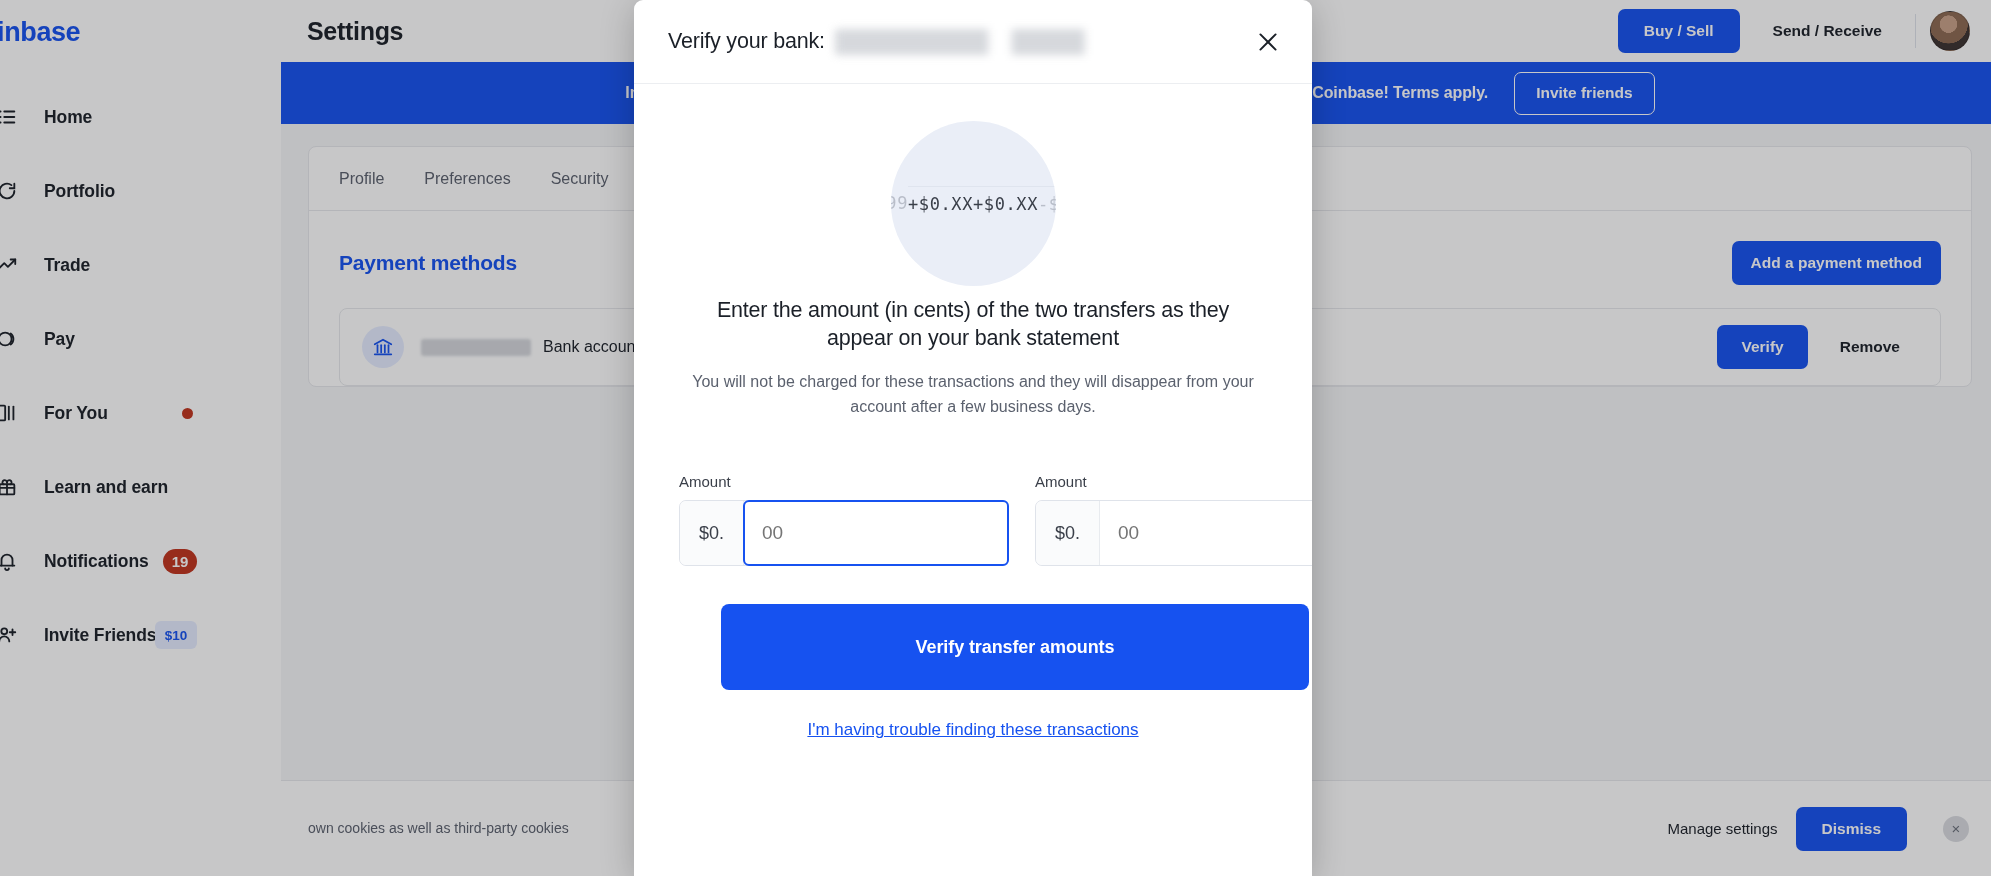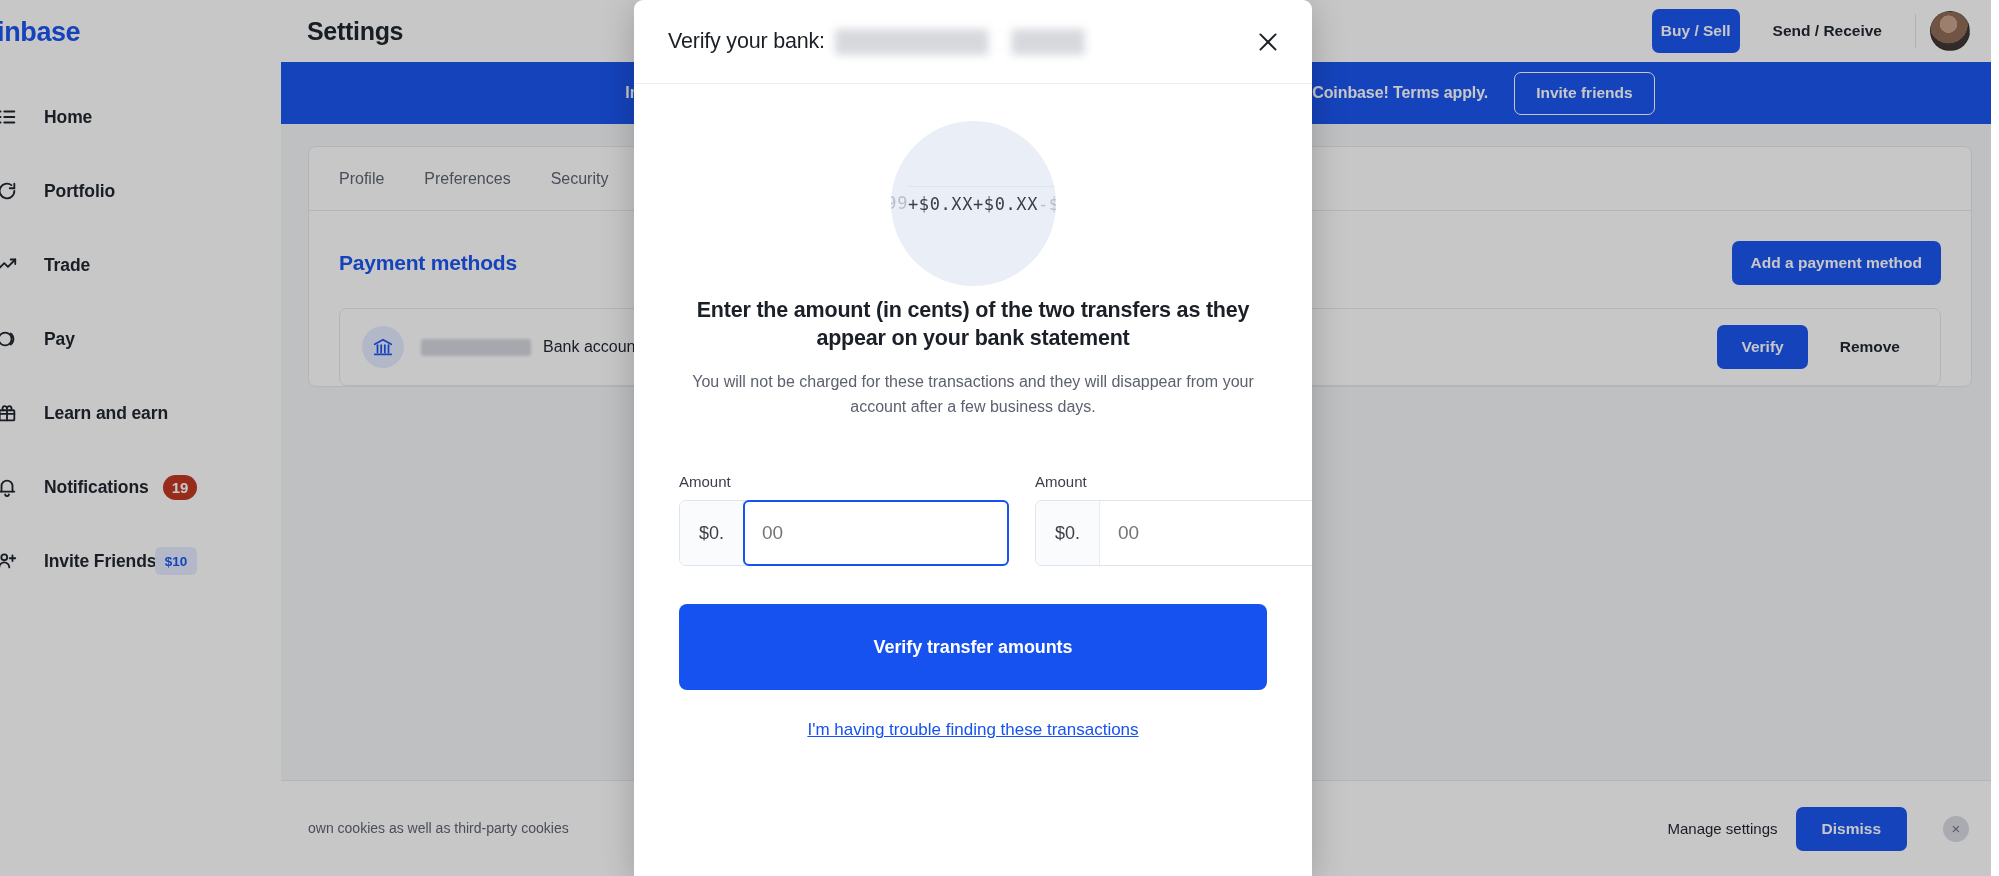--- a/index.html
+++ b/index.html
@@ -102,21 +102,21 @@
     letter-spacing: -0.3px;
   }
   .topbar-right {
     margin-left: auto;
     display: flex; align-items: center; gap: 0;
   }
   .btn-buy-sell {
     background: #1652f0; color: #fff;
     font-size: 15.5px; font-weight: 700;
     border: none; border-radius: 7px;
-    height: 44px; padding: 0 9px;
+    height: 44px; padding: 0 26px;
     cursor: pointer;
   }
   .btn-send-receive {
     background: transparent; color: #1b2028;
     font-size: 15.5px; font-weight: 700;
     border: none;
     height: 44px; padding: 0 25px;
     margin-left: 8px;
     cursor: pointer;
   }
@@ -333,21 +333,21 @@
     letter-spacing: 0.6px;
     padding: 7px 0;
     color: #3a3f49;
   }
   .stmt-line.faded { color: #b9bec9; }
   .stmt-line.mid { border-top: 1px solid #dfe4ee; }
 
   .modal-heading {
     font-size: 21.5px; color: #1b2028;
     line-height: 1.32;
-    font-weight: 700;
+    font-weight: 400;
     padding: 0 8px;
     letter-spacing: -0.2px;
   }
   .modal-sub {
     margin-top: 17px;
     font-size: 16px; color: #5b616e;
     line-height: 1.55;
     padding: 0 6px;
   }
 
@@ -401,20 +401,21 @@
 
   .btn-verify-transfer {
     margin-top: 38px;
     width: 100%;
     height: 86px;
     background: #1652f0; color: #fff;
     border: none; border-radius: 8px;
     font-size: 18px; font-weight: 700;
     cursor: pointer;
     letter-spacing: -0.1px;
+    margin-left: 42px;
   }
   .trouble-link {
     display: block;
     margin-top: 30px;
     font-size: 17px;
     color: #1652f0;
     text-decoration: underline;
     cursor: pointer;
   }
 
@@ -470,20 +471,31 @@
       <div class="nav-item">
         <span class="nav-ico">
           <svg width="22" height="22" viewBox="0 0 24 24" fill="none" stroke="#1b2028" stroke-width="2" stroke-linecap="round">
             <circle cx="10" cy="12" r="7"></circle>
               <path d="M16 6a7.5 7.5 0 0 1 0 12"></path>
           </svg>
         </span>
         <span class="nav-label">Pay</span>
       </div>
 
+      <div class="nav-item">
+        <span class="nav-ico">
+          <svg width="22" height="22" viewBox="0 0 24 24" fill="none" stroke="#1b2028" stroke-width="2" stroke-linecap="round">
+            <rect x="3" y="4" width="7" height="16" rx="1"></rect>
+              <line x1="14" y1="5" x2="14" y2="19"></line>
+              <line x1="19" y1="5" x2="19" y2="19"></line>
+          </svg>
+        </span>
+        <span class="nav-label">For You</span>
+        <span class="nav-dot"></span>
+      </div>
 
       <div class="nav-item">
         <span class="nav-ico">
           <svg width="22" height="22" viewBox="0 0 24 24" fill="none" stroke="#1b2028" stroke-width="2" stroke-linecap="round">
             <rect x="4" y="9" width="16" height="11" rx="1"></rect>
               <line x1="4" y1="13" x2="20" y2="13"></line>
             <line x1="12" y1="9" x2="12" y2="20"></line>
               <path d="M8 9a2.5 2.5 0 1 1 4-2"></path>
               <path d="M16 9a2.5 2.5 0 1 0-4-2"></path>
           </svg>

